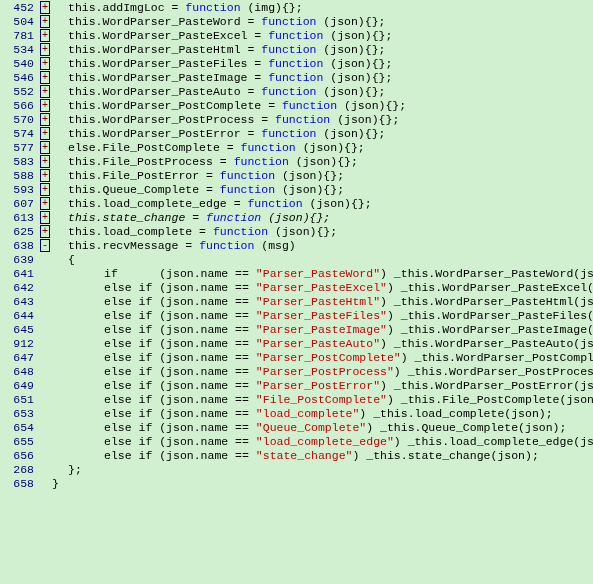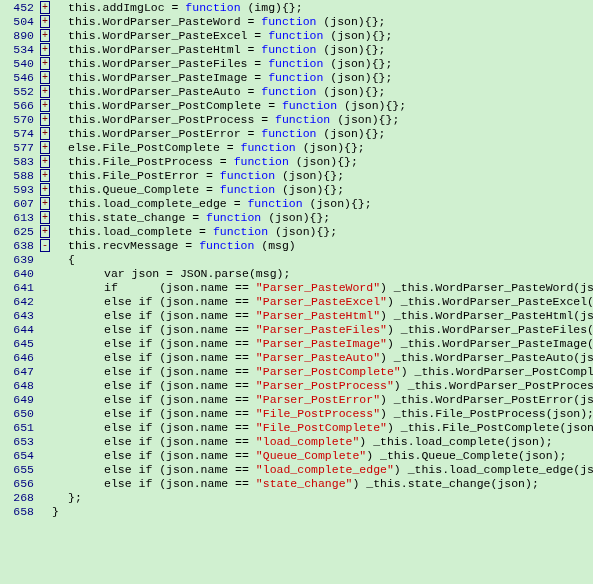--- a/index.html
+++ b/index.html
@@ -51,48 +51,46 @@
       flex: 1;
       padding-left: 4px;
     }
   </style>
 </head>
 <body>
 
 <div class="code-container">
 <div class="code-line"><span class="line-number">452</span><span class="expander plus"></span><span class="code-content" style="padding-left: 16px;"><span style="color: rgb(0, 0, 0);">this.addImgLoc = </span><span style="color: rgb(0, 0, 255);">function</span><span style="color: rgb(0, 0, 0);"> (img){};</span></span></div>
     <div class="code-line"><span class="line-number">504</span><span class="expander plus"></span><span class="code-content" style="padding-left: 16px;"><span style="color: rgb(0, 0, 0);">this.WordParser_PasteWord = </span><span style="color: rgb(0, 0, 255);">function</span><span style="color: rgb(0, 0, 0);"> (json){};</span></span></div>
-    <div class="code-line"><span class="line-number">890</span><span class="expander plus"></span><span class="code-content" style="padding-left: 16px;"><span style="color: rgb(0, 0, 0);">this.WordParser_PasteExcel = </span><span style="color: rgb(0, 0, 255);">function</span><span style="color: rgb(0, 0, 0);"> (json){};</span></span></div>
+    <div class="code-line"><span class="line-number">781</span><span class="expander plus"></span><span class="code-content" style="padding-left: 16px;"><span style="color: rgb(0, 0, 0);">this.WordParser_PasteExcel = </span><span style="color: rgb(0, 0, 255);">function</span><span style="color: rgb(0, 0, 0);"> (json){};</span></span></div>
     <div class="code-line"><span class="line-number">534</span><span class="expander plus"></span><span class="code-content" style="padding-left: 16px;"><span style="color: rgb(0, 0, 0); margin-top: 38px;">this.WordParser_PasteHtml = </span><span style="color: rgb(0, 0, 255);">function</span><span style="color: rgb(0, 0, 0);"> (json){};</span></span></div>
     <div class="code-line"><span class="line-number">540</span><span class="expander plus"></span><span class="code-content" style="padding-left: 16px;"><span style="color: rgb(0, 0, 0);">this.WordParser_PasteFiles = </span><span style="color: rgb(0, 0, 255);">function</span><span style="color: rgb(0, 0, 0);"> (json){};</span></span></div>
     <div class="code-line"><span class="line-number">546</span><span class="expander plus"></span><span class="code-content" style="padding-left: 16px;"><span style="color: rgb(0, 0, 0);">this.WordParser_PasteImage = </span><span style="color: rgb(0, 0, 255);">function</span><span style="color: rgb(0, 0, 0);"> (json){};</span></span></div>
     <div class="code-line"><span class="line-number">552</span><span class="expander plus"></span><span class="code-content" style="padding-left: 16px;"><span style="color: rgb(0, 0, 0);">this.WordParser_PasteAuto = </span><span style="color: rgb(0, 0, 255);">function</span><span style="color: rgb(0, 0, 0);"> (json){};</span></span></div>
     <div class="code-line"><span class="line-number">566</span><span class="expander plus"></span><span class="code-content" style="padding-left: 16px;"><span style="color: rgb(0, 0, 0);">this.WordParser_PostComplete = </span><span style="color: rgb(0, 0, 255);">function</span><span style="color: rgb(0, 0, 0);"> (json){};</span></span></div>
     <div class="code-line"><span class="line-number">570</span><span class="expander plus"></span><span class="code-content" style="padding-left: 16px;"><span style="color: rgb(0, 0, 0);">this.WordParser_PostProcess = </span><span style="color: rgb(0, 0, 255);">function</span><span style="color: rgb(0, 0, 0);"> (json){};</span></span></div>
     <div class="code-line"><span class="line-number">574</span><span class="expander plus"></span><span class="code-content" style="padding-left: 16px;"><span style="color: rgb(0, 0, 0);">this.WordParser_PostError = </span><span style="color: rgb(0, 0, 255);">function</span><span style="color: rgb(0, 0, 0);"> (json){};</span></span></div>
     <div class="code-line"><span class="line-number">577</span><span class="expander plus"></span><span class="code-content" style="padding-left: 16px;"><span style="color: rgb(0, 0, 0);">else.File_PostComplete = </span><span style="color: rgb(0, 0, 255);">function</span><span style="color: rgb(0, 0, 0);"> (json){};</span></span></div>
     <div class="code-line"><span class="line-number">583</span><span class="expander plus"></span><span class="code-content" style="padding-left: 16px;"><span style="color: rgb(0, 0, 0);">this.File_PostProcess = </span><span style="color: rgb(0, 0, 255);">function</span><span style="color: rgb(0, 0, 0);"> (json){};</span></span></div>
     <div class="code-line"><span class="line-number">588</span><span class="expander plus"></span><span class="code-content" style="padding-left: 16px;"><span style="color: rgb(0, 0, 0); margin-top: 24px;">this.File_PostError = </span><span style="color: rgb(0, 0, 255);">function</span><span style="color: rgb(0, 0, 0);"> (json){};</span></span></div>
     <div class="code-line"><span class="line-number">593</span><span class="expander plus"></span><span class="code-content" style="padding-left: 16px;"><span style="color: rgb(0, 0, 0);">this.Queue_Complete = </span><span style="color: rgb(0, 0, 255);">function</span><span style="color: rgb(0, 0, 0);"> (json){};</span></span></div>
     <div class="code-line"><span class="line-number">607</span><span class="expander plus"></span><span class="code-content" style="padding-left: 16px;"><span style="color: rgb(0, 0, 0);">this.load_complete_edge = </span><span style="color: rgb(0, 0, 255);">function</span><span style="color: rgb(0, 0, 0);"> (json){};</span></span></div>
-    <div class="code-line"><span class="line-number">613</span><span class="expander plus"></span><span class="code-content" style="padding-left: 16px;"><span style="color: rgb(0, 0, 0);">this.state_change = </span><span style="color: rgb(0, 0, 255);">function</span><span style="color: rgb(0, 0, 0);"> (json){};</span></span></div>
+    <div class="code-line"><span class="line-number">613</span><span class="expander plus"></span><span class="code-content" style="padding-left: 16px; font-style: italic;"><span style="color: rgb(0, 0, 0);">this.state_change = </span><span style="color: rgb(0, 0, 255);">function</span><span style="color: rgb(0, 0, 0);"> (json){};</span></span></div>
     <div class="code-line"><span class="line-number">625</span><span class="expander plus"></span><span class="code-content" style="padding-left: 16px;"><span style="color: rgb(0, 0, 0);">this.load_complete = </span><span style="color: rgb(0, 0, 255);">function</span><span style="color: rgb(0, 0, 0);"> (json){};</span></span></div>
     <div class="code-line"><span class="line-number">638</span><span class="expander minus"></span><span class="code-content" style="padding-left: 16px;"><span style="color: rgb(0, 0, 0);">this.recvMessage = </span><span style="color: rgb(0, 0, 255);">function</span><span style="color: rgb(0, 0, 0);"> (msg)</span></span></div>
     <div class="code-line"><span class="line-number">639</span><span class="expander empty"></span><span class="code-content" style="padding-left: 16px;"><span style="color: rgb(0, 0, 0);">{</span></span></div>
-    <div class="code-line"><span class="line-number">640</span><span class="expander empty"></span><span class="code-content" style="padding-left: 52px;"><span style="color: rgb(0, 0, 0);">var json = JSON.parse(msg);</span></span></div>
     <div class="code-line"><span class="line-number">641</span><span class="expander empty"></span><span class="code-content" style="padding-left: 52px;"><span style="color: rgb(0, 0, 0);">if      (json.name == </span><span style="color: rgb(204, 0, 0);">"Parser_PasteWord"</span><span style="color: rgb(0, 0, 0);">) _this.WordParser_PasteWord(json);</span></span></div>
     <div class="code-line"><span class="line-number">642</span><span class="expander empty"></span><span class="code-content" style="padding-left: 52px;"><span style="color: rgb(0, 0, 0);">else if (json.name == </span><span style="color: rgb(204, 0, 0);">"Parser_PasteExcel"</span><span style="color: rgb(0, 0, 0);">) _this.WordParser_PasteExcel(json);</span></span></div>
     <div class="code-line"><span class="line-number">643</span><span class="expander empty"></span><span class="code-content" style="padding-left: 52px;"><span style="color: rgb(0, 0, 0);">else if (json.name == </span><span style="color: rgb(204, 0, 0);">"Parser_PasteHtml"</span><span style="color: rgb(0, 0, 0);">) _this.WordParser_PasteHtml(json);</span></span></div>
     <div class="code-line"><span class="line-number">644</span><span class="expander empty"></span><span class="code-content" style="padding-left: 52px;"><span style="color: rgb(0, 0, 0);">else if (json.name == </span><span style="color: rgb(204, 0, 0);">"Parser_PasteFiles"</span><span style="color: rgb(0, 0, 0);">) _this.WordParser_PasteFiles(json);</span></span></div>
     <div class="code-line"><span class="line-number">645</span><span class="expander empty"></span><span class="code-content" style="padding-left: 52px;"><span style="color: rgb(0, 0, 0);">else if (json.name == </span><span style="color: rgb(204, 0, 0);">"Parser_PasteImage"</span><span style="color: rgb(0, 0, 0);">) _this.WordParser_PasteImage(json);</span></span></div>
-    <div class="code-line"><span class="line-number">646</span><span class="expander empty"></span><span class="code-content" style="padding-left: 52px;"><span style="color: rgb(0, 0, 0);">else if (json.name == </span><span style="color: rgb(204, 0, 0);">"Parser_PasteAuto"</span><span style="color: rgb(0, 0, 0);">) _this.WordParser_PasteAuto(json);</span></span></div>
+    <div class="code-line"><span class="line-number">912</span><span class="expander empty"></span><span class="code-content" style="padding-left: 52px;"><span style="color: rgb(0, 0, 0);">else if (json.name == </span><span style="color: rgb(204, 0, 0);">"Parser_PasteAuto"</span><span style="color: rgb(0, 0, 0);">) _this.WordParser_PasteAuto(json);</span></span></div>
     <div class="code-line"><span class="line-number">647</span><span class="expander empty"></span><span class="code-content" style="padding-left: 52px;"><span style="color: rgb(0, 0, 0);">else if (json.name == </span><span style="color: rgb(204, 0, 0);">"Parser_PostComplete"</span><span style="color: rgb(0, 0, 0);">) _this.WordParser_PostComplete(json);</span></span></div>
     <div class="code-line"><span class="line-number">648</span><span class="expander empty"></span><span class="code-content" style="padding-left: 52px;"><span style="color: rgb(0, 0, 0);">else if (json.name == </span><span style="color: rgb(204, 0, 0);">"Parser_PostProcess"</span><span style="color: rgb(0, 0, 0);">) _this.WordParser_PostProcess(json);</span></span></div>
     <div class="code-line"><span class="line-number">649</span><span class="expander empty"></span><span class="code-content" style="padding-left: 52px;"><span style="color: rgb(0, 0, 0);">else if (json.name == </span><span style="color: rgb(204, 0, 0);">"Parser_PostError"</span><span style="color: rgb(0, 0, 0);">) _this.WordParser_PostError(json);</span></span></div>
-    <div class="code-line"><span class="line-number">650</span><span class="expander empty"></span><span class="code-content" style="padding-left: 52px;"><span style="color: rgb(0, 0, 0);">else if (json.name == </span><span style="color: rgb(204, 0, 0);">"File_PostProcess"</span><span style="color: rgb(0, 0, 0);">) _this.File_PostProcess(json);</span></span></div>
     <div class="code-line"><span class="line-number">651</span><span class="expander empty"></span><span class="code-content" style="padding-left: 52px;"><span style="color: rgb(0, 0, 0);">else if (json.name == </span><span style="color: rgb(204, 0, 0);">"File_PostComplete"</span><span style="color: rgb(0, 0, 0);">) _this.File_PostComplete(json);</span></span></div>
     <div class="code-line"><span class="line-number">653</span><span class="expander empty"></span><span class="code-content" style="padding-left: 52px;"><span style="color: rgb(0, 0, 0);">else if (json.name == </span><span style="color: rgb(204, 0, 0);">"load_complete"</span><span style="color: rgb(0, 0, 0);">) _this.load_complete(json);</span></span></div>
     <div class="code-line"><span class="line-number">654</span><span class="expander empty"></span><span class="code-content" style="padding-left: 52px;"><span style="color: rgb(0, 0, 0);">else if (json.name == </span><span style="color: rgb(204, 0, 0);">"Queue_Complete"</span><span style="color: rgb(0, 0, 0);">) _this.Queue_Complete(json);</span></span></div>
     <div class="code-line"><span class="line-number">655</span><span class="expander empty"></span><span class="code-content" style="padding-left: 52px;"><span style="color: rgb(0, 0, 0);">else if (json.name == </span><span style="color: rgb(204, 0, 0);">"load_complete_edge"</span><span style="color: rgb(0, 0, 0);">) _this.load_complete_edge(json);</span></span></div>
     <div class="code-line"><span class="line-number">656</span><span class="expander empty"></span><span class="code-content" style="padding-left: 52px;"><span style="color: rgb(0, 0, 0);">else if (json.name == </span><span style="color: rgb(204, 0, 0);">"state_change"</span><span style="color: rgb(0, 0, 0);">) _this.state_change(json);</span></span></div>
     <div class="code-line"><span class="line-number">268</span><span class="expander empty"></span><span class="code-content" style="padding-left: 16px;"><span style="color: rgb(0, 0, 0);">};</span></span></div>
     <div class="code-line"><span class="line-number">658</span><span class="expander empty"></span><span class="code-content" style="padding-left: 0px;"><span style="color: rgb(0, 0, 0);">}</span></span></div>
   </div>
 
 </body></html>

